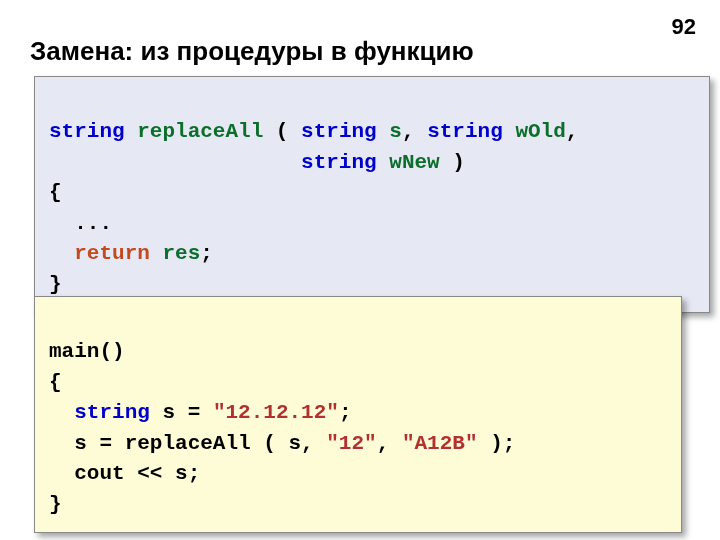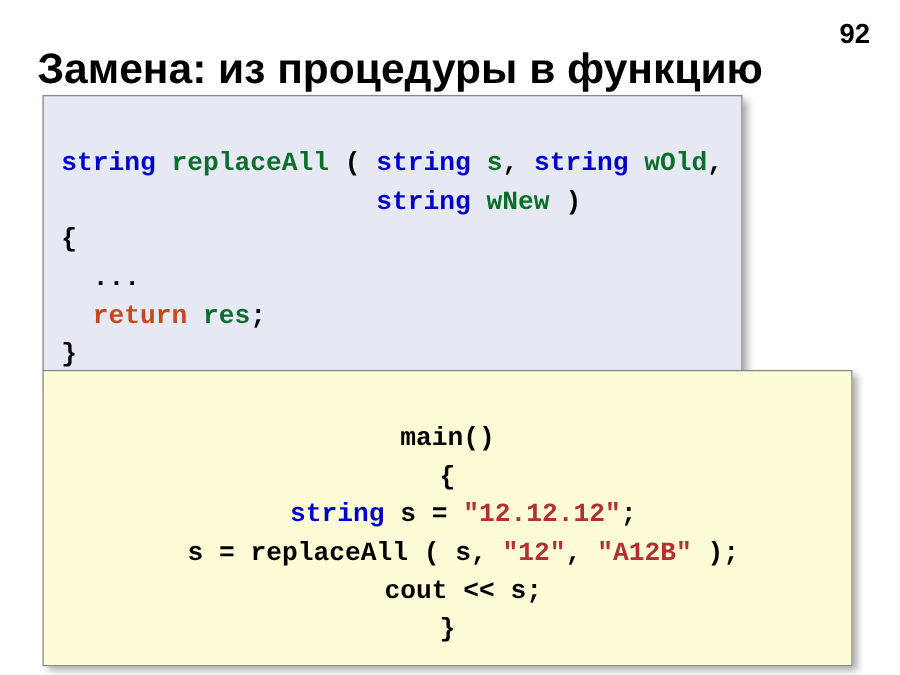--- a/index.html
+++ b/index.html
@@ -17,46 +17,45 @@
     top: 14px;
     right: 24px;
     font-size: 22px;
     font-weight: bold;
     color: #000;
   }
   .heading {
     position: absolute;
     top: 36px;
     left: 30px;
-    font-size: 34px;
+    font-size: 26px;
     font-weight: bold;
     color: #000;
   }
   .code-box {
     position: absolute;
     left: 34px;
     border: 1px solid #888;
     box-shadow: 4px 4px 6px rgba(0,0,0,0.35);
     font-family: "Courier New", Courier, monospace;
     font-size: 21px;
     font-weight: bold;
     line-height: 1.45;
     padding: 10px 14px 12px 14px;
     white-space: pre;
   }
   .box-top {
     top: 76px;
-    width: 560px;
+    width: 676px;
     background: #e6e9f4;
   }
   .box-bottom {
     top: 296px;
     width: 648px;
     background: #fdfcd6;
-    text-align: center;
   }
   .tok-type   { color: #0000cc; }   
   .tok-fn     { color: #0b6e2b; }   
   .tok-ret    { color: #c24a1e; }   
   .tok-str    { color: #b23030; }   
   .tok-plain  { color: #000; }
   .tok-cout   { color: #000; }
 </style>
 </head>
 <body>

